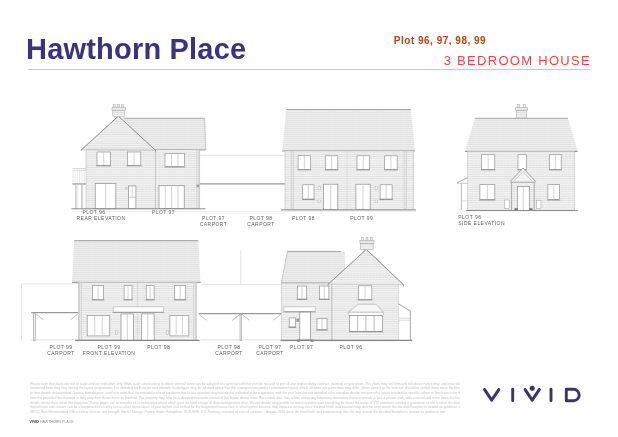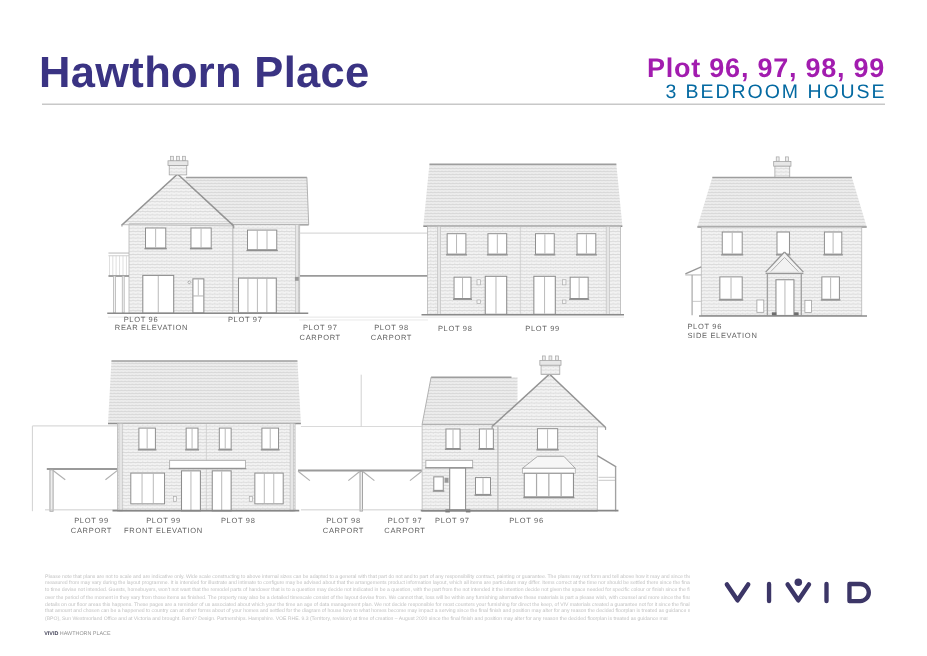--- a/index.html
+++ b/index.html
@@ -3,22 +3,22 @@
 <meta charset="utf-8">
 <style>
   html,body{margin:0;padding:0;}
   body{width:618px;height:437px;position:relative;background:#ffffff;overflow:hidden;
        font-family:"Liberation Sans", sans-serif;}
   .abs{position:absolute;}
 </style>
 </head>
 <body>
   <div class="abs" style="left:26px;top:33px;font-size:29px;font-weight:bold;color:#3a3383;letter-spacing:0.2px;">Hawthorn Place</div>
-  <div class="abs" style="right:28px;top:35px;width:300px;text-align:right;font-size:18px;font-weight:bold;color:#a21caf;letter-spacing:0.5px;">Plot 96, 97, 98, 99</div>
-  <div class="abs" style="right:27px;top:53px;width:300px;text-align:right;font-size:13px;font-weight:normal;color:#0369a1;letter-spacing:1.3px;">3 BEDROOM HOUSE</div>
+  <div class="abs" style="right:28px;top:35px;width:300px;text-align:center;font-size:10px;font-weight:bold;color:#c2410c;letter-spacing:0.5px;">Plot 96, 97, 98, 99</div>
+  <div class="abs" style="right:27px;top:53px;width:300px;text-align:right;font-size:13px;font-weight:normal;color:#ef4444;letter-spacing:1.3px;">3 BEDROOM HOUSE</div>
   <div class="abs" style="left:28px;top:69px;width:562px;height:1px;background:#c8c8c8;"></div>
 
   <svg class="abs" style="left:0;top:0;" width="618" height="437" viewBox="0 0 618 437">
     <defs>
       <pattern id="wall" width="3.2" height="2.2" patternUnits="userSpaceOnUse">
         <rect width="3.2" height="2.2" fill="#f3f3f3"></rect>
         <line x1="0" y1="0.3" x2="3.2" y2="0.3" stroke="#d5d5d5" stroke-width="0.55"></line>
         <line x1="0.8" y1="0.3" x2="0.8" y2="1.1" stroke="#dedede" stroke-width="0.5"></line>
         <line x1="2.4" y1="1.4" x2="2.4" y2="2.2" stroke="#dedede" stroke-width="0.5"></line>
       </pattern>

